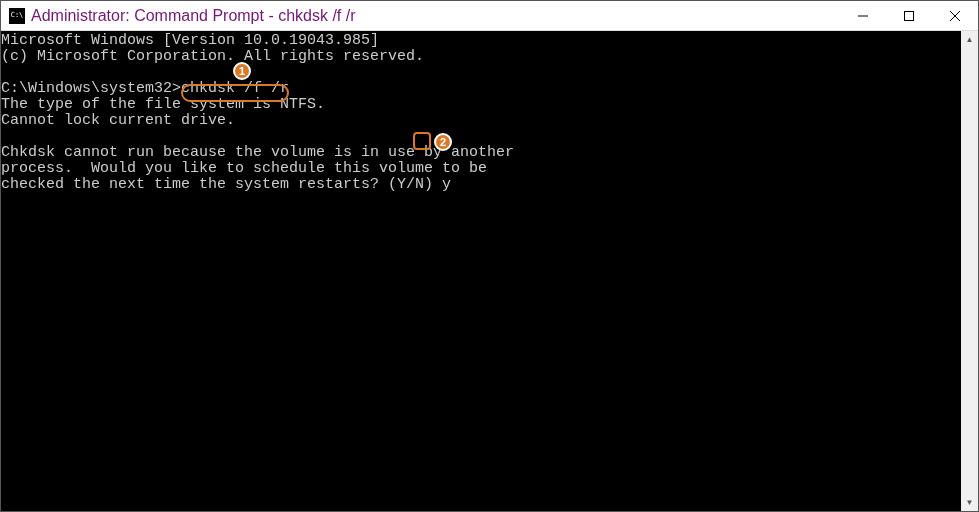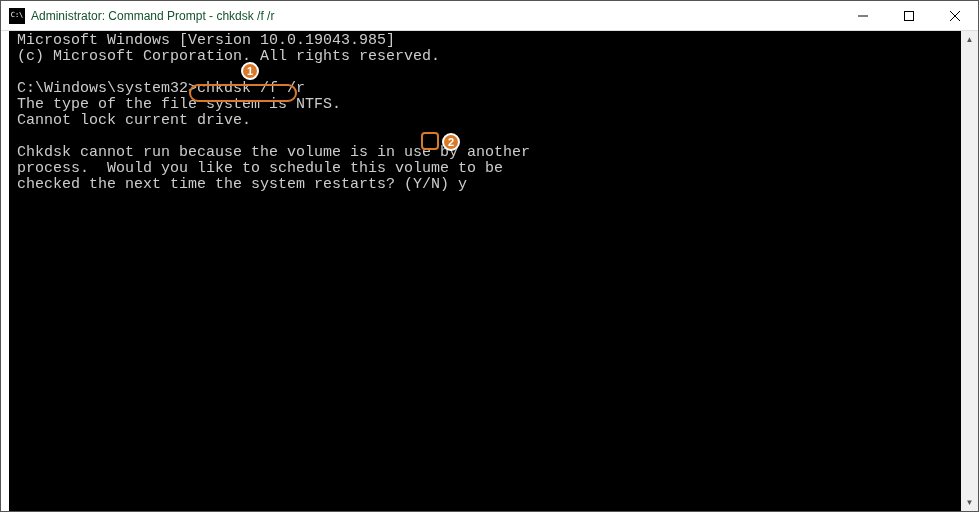--- a/index.html
+++ b/index.html
@@ -28,22 +28,22 @@
       align-items: center;
       justify-content: center;
     }
     .titlebar-icon-text {
       color: #fff;
       font-size: 7px;
       font-family: Consolas, monospace;
       line-height: 1;
     }
     .titlebar-title {
-      font-size: 12px;
-      color: #14532d;
+      font-size: 16px;
+      color: #701a75;
       flex: 1;
     }
     .titlebar-controls {
       display: flex;
       height: 100%;
     }
     .titlebar-btn {
       width: 46px;
       height: 100%;
       display: flex;
@@ -54,29 +54,28 @@
     }
     .titlebar-btn svg { display: block; }
     .terminal-wrap {
       position: relative;
       height: calc(100% - 30px);
       display: flex;
     }
     .terminal {
       background: #000;
       flex: 1;
-      padding: 2px 8px;
+      padding: 2px 0;
       font-family: Consolas, "Courier New", monospace;
       font-size: 15px;
       line-height: 16px;
       color: #cccccc;
       white-space: pre;
       overflow: hidden;
       position: relative;
-      margin-left: 8px;
     }
     .scrollbar {
       width: 17px;
       background: #f0f0f0;
       display: flex;
       flex-direction: column;
     }
     .scroll-arrow {
       height: 17px;
       display: flex;

